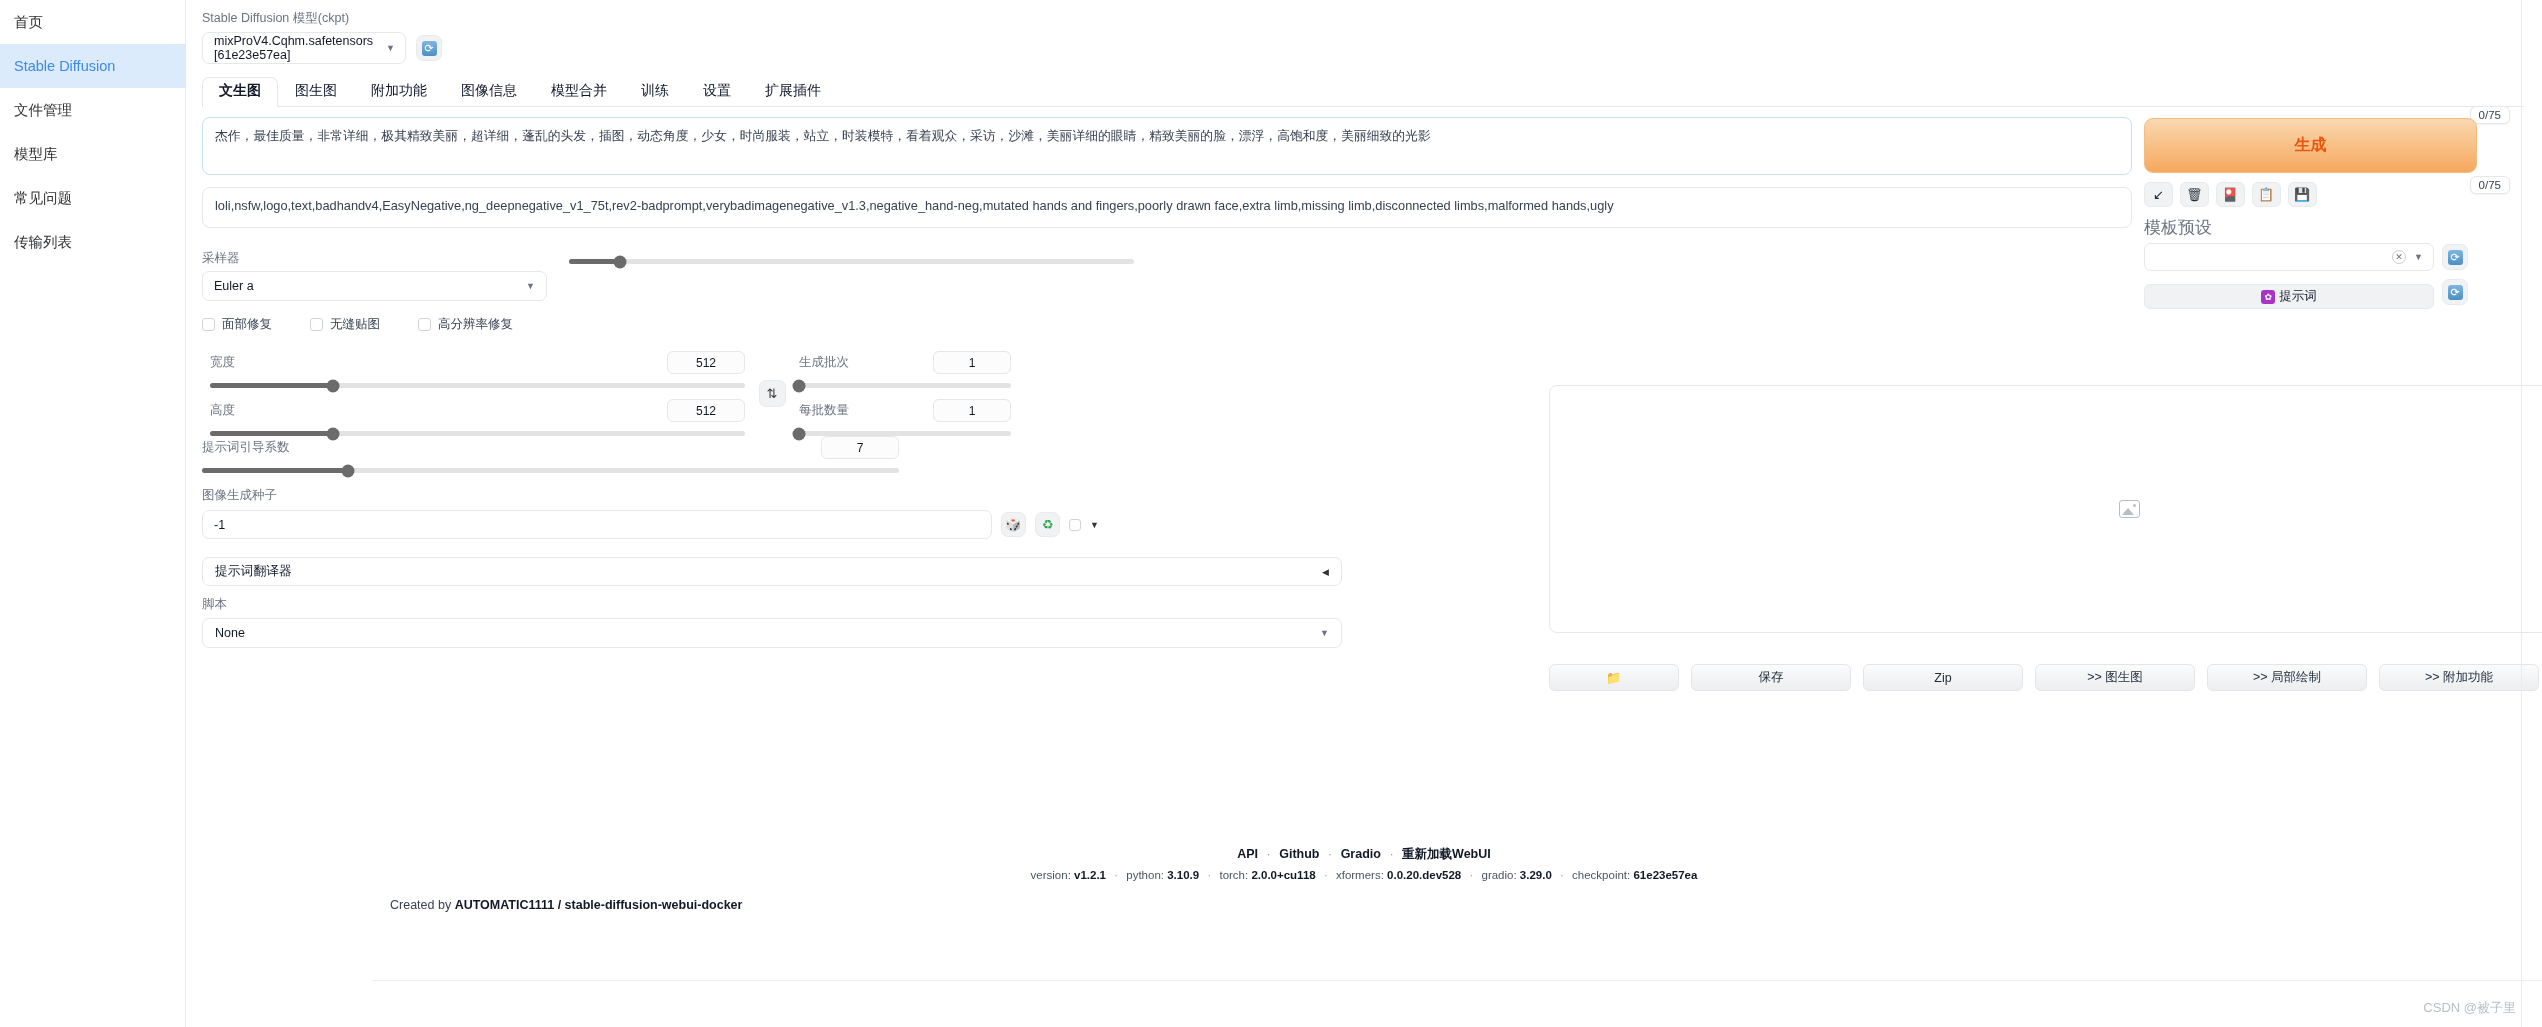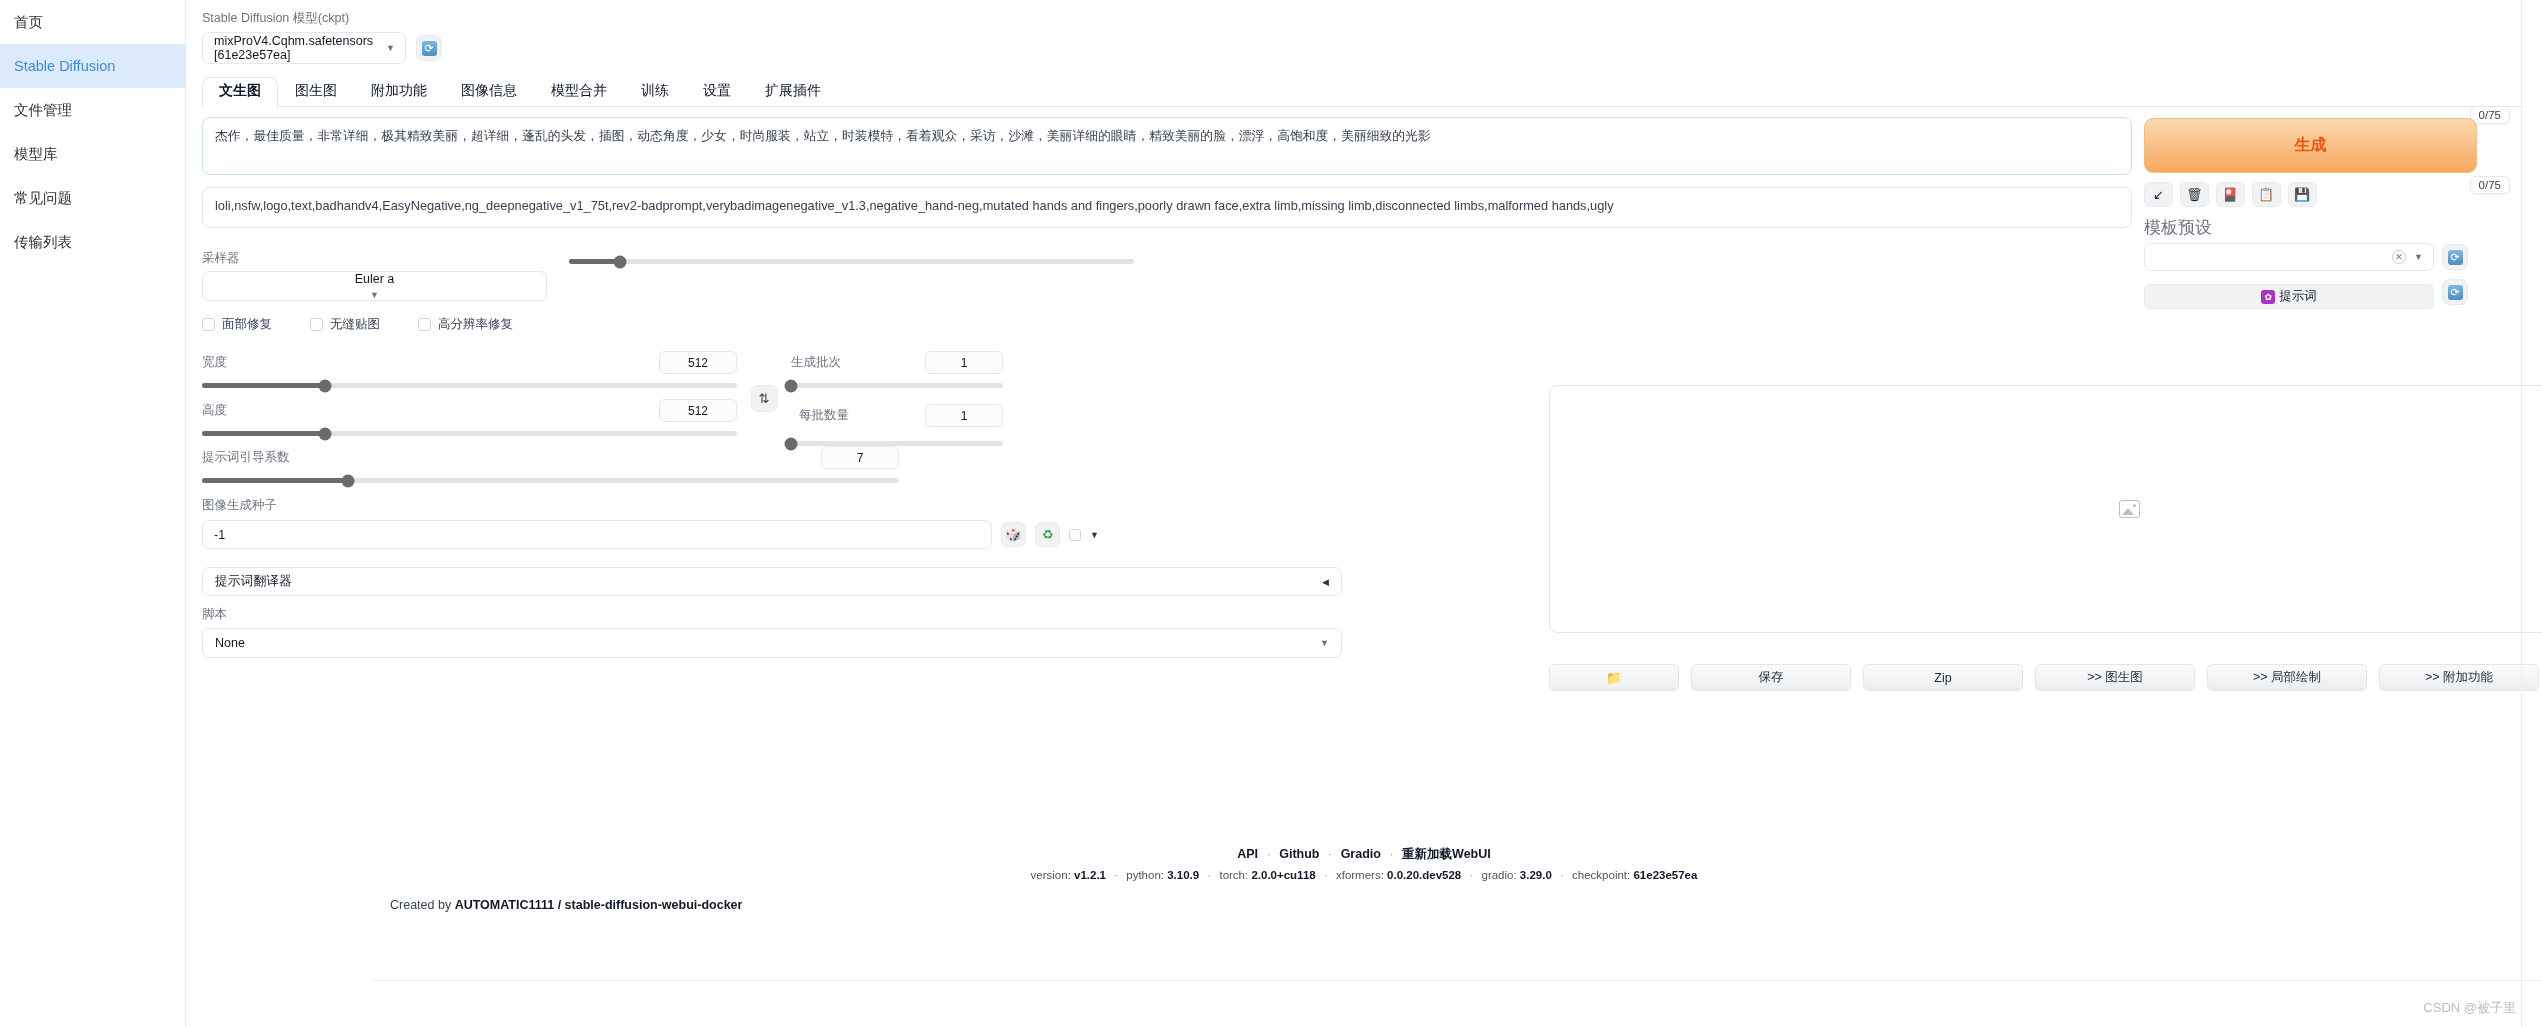--- a/index.html
+++ b/index.html
@@ -99,21 +99,21 @@
   
   .params { display: flex; margin-top: 22px; }
   .params-left { width: 1215px; }
   .row { display: flex; }
 
   .lbl { font-size: 12.5px; color: #6b7280; margin-bottom: 4px; display: block; }
 
   .sel {
     height: 30px; border: 1px solid #e5e7eb; border-radius: 7px; background: #fff;
     display: flex; align-items: center; justify-content: space-between;
-    padding: 0 11px; font-size: 12.5px; color: #111827; cursor: pointer; flex-direction: column;
+    padding: 0 11px; font-size: 12.5px; color: #111827; cursor: pointer;
   }
 
   .checks { display: flex; gap: 38px; margin-top: 15px; }
   .check { display: flex; align-items: center; gap: 7px; font-size: 12.5px; color: #374151; cursor: pointer; }
   .box {
     width: 13px; height: 13px; border: 1px solid #cfd4da; border-radius: 3px; background: #fff;
   }
   .slider-head { display: flex; align-items: center; justify-content: space-between; }
   .numbox {
     width: 78px; height: 23px; border: 1px solid #e5e7eb; border-radius: 6px;
@@ -344,21 +344,21 @@
 
           <div style="width:565px; margin-left:22px;">
             <div class="track">
               <div class="fill" id="steps-fill" style="width: 9%;"></div>
               <div class="knob" id="steps-knob" style="left: 9%;"></div>
             </div>
           </div>
         </div>
 
         <div class="row" style="margin-top:18px;">
-          <div style="width:535px;">
+          <div style="width:535px;margin-left:8px;">
             <div class="slider-head">
               <span class="lbl" style="margin:0;">宽度</span>
               <div class="numbox">512</div>
             </div>
             <div class="track">
               <div class="fill" id="width-fill" style="width: 23%;"></div>
               <div class="knob" id="width-knob" style="left: 23%;"></div>
             </div>
             <div class="slider-head" style="margin-top:11px;">
               <span class="lbl" style="margin:0;">高度</span>
@@ -379,21 +379,21 @@
           <div style="width:212px;">
             <div class="slider-head">
               <span class="lbl" style="margin:0;">生成批次</span>
               <div class="numbox">1</div>
             </div>
             <div class="track">
               <div class="fill" id="bc-fill" style="width: 0%;"></div>
               <div class="knob" id="bc-knob" style="left: 0%;"></div>
             </div>
             <div class="slider-head" style="margin-top:11px;">
-              <span class="lbl" style="margin:8px;">每批数量</span>
+              <span class="lbl" style="margin:0;">每批数量</span>
               <div class="numbox">1</div>
             </div>
             <div class="track">
               <div class="fill" id="bs-fill" style="width: 0%;"></div>
               <div class="knob" id="bs-knob" style="left: 0%;"></div>
             </div>
           </div>
         </div>
 
         <div style="width:697px; margin-top:0;">

